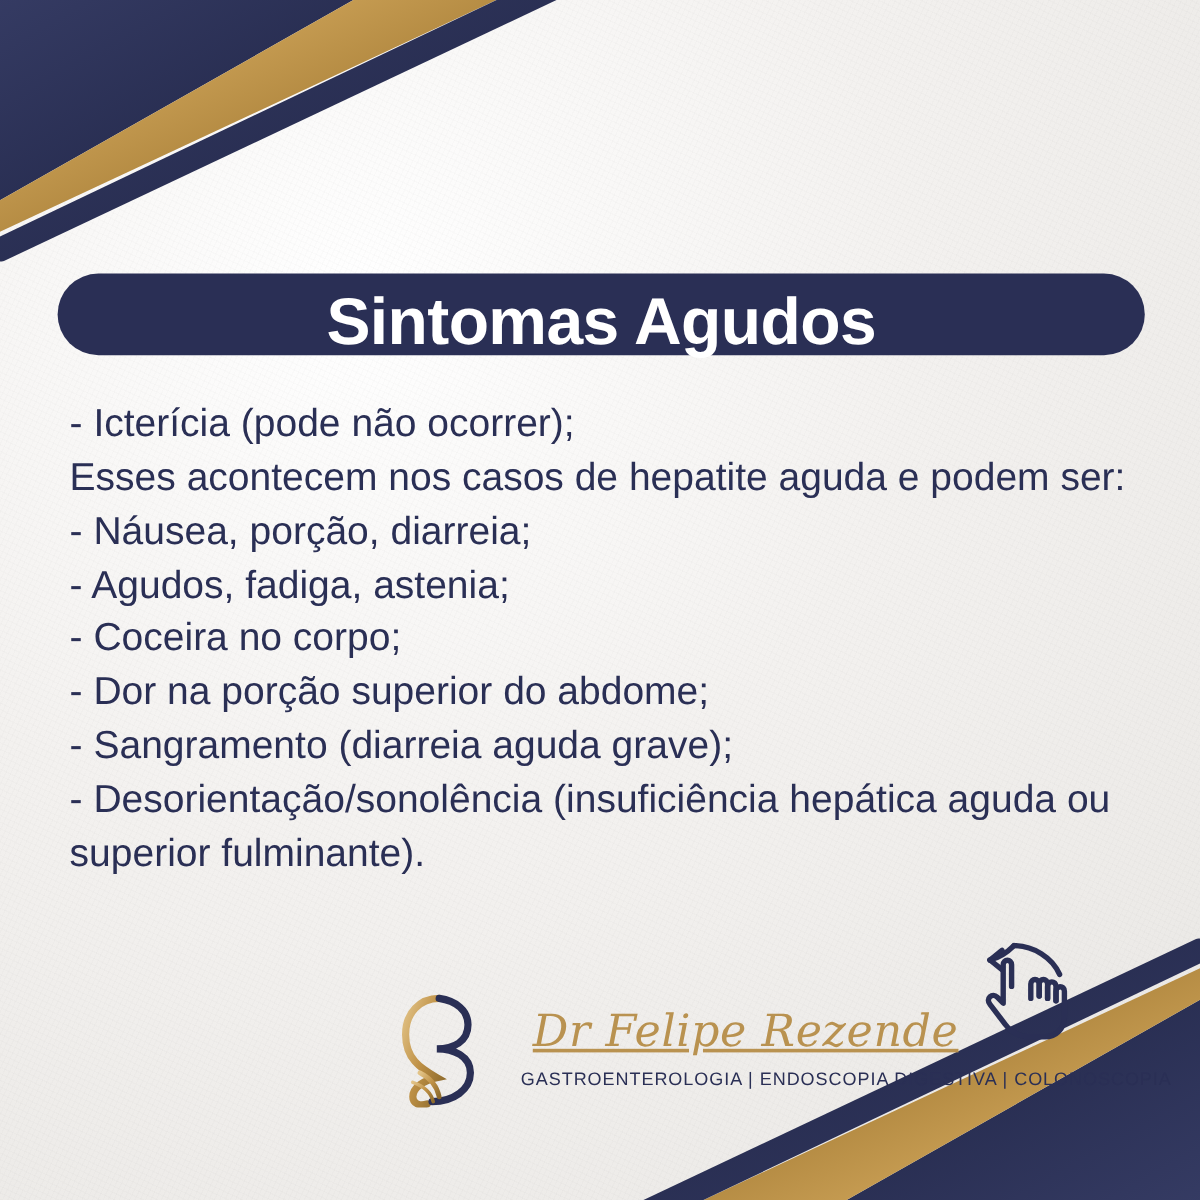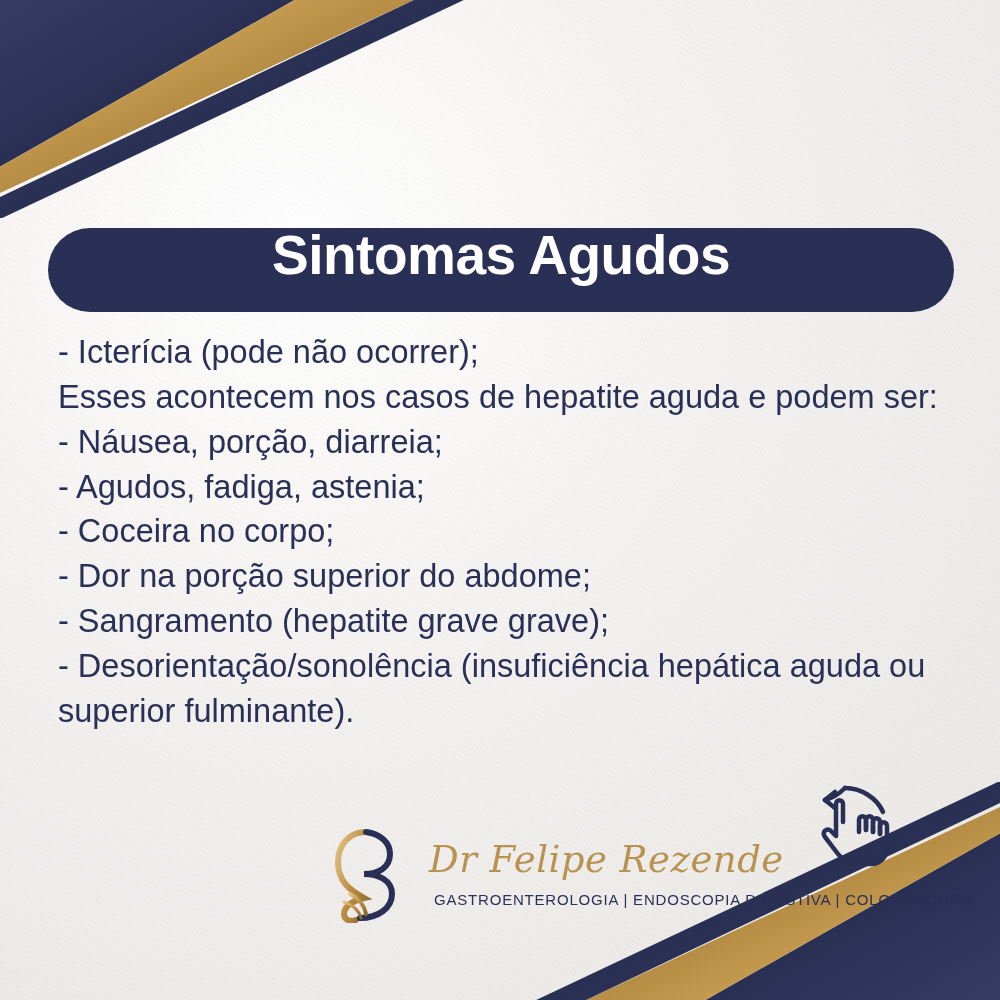--- a/index.html
+++ b/index.html
@@ -48,25 +48,25 @@
     width: 560px;
     height: 220px;
   }
 
   
   .title-bar {
     position: absolute;
     left: 48px;
     top: 228px;
     width: 906px;
-    height: 84px;
+    height: 68px;
     background: #2a2f55;
     border-radius: 42px;
     display: flex;
-    align-items: flex-start;
+    align-items: flex-end;
     justify-content: center;
   }
   .title-text {
     color: #ffffff;
     font-size: 55px;
     font-weight: bold;
     letter-spacing: -0.5px;
     text-align: center;
     line-height: 1;
   }
@@ -99,28 +99,29 @@
   }
   .logo-mark {
     position: absolute;
     left: 0;
     top: 0;
     width: 110px;
     height: 95px;
   }
   .logo-name {
     position: absolute;
-    left: 109px;
+    left: 124px;
     top: 10px;
     font-family: "DejaVu Serif", serif;
     font-style: italic;
     font-size: 37px;
     color: #b99250;
     letter-spacing: 0.5px;
     white-space: nowrap;
+    text-decoration: underline;
   }
   .logo-sub {
     position: absolute;
     left: 114px;
     top: 63px;
     font-size: 15px;
     letter-spacing: 0.8px;
     color: #2a2f55;
     white-space: nowrap;
   }
@@ -180,21 +181,21 @@
     <div class="title-text">Sintomas Agudos</div>
   </div>
 
   <div class="body-block">
     <div class="body-line">- Icterícia (pode não ocorrer);</div>
     <div class="body-line intro">Esses acontecem nos casos de hepatite aguda e podem ser:</div>
     <div class="body-line">- Náusea, porção, diarreia;</div>
     <div class="body-line">- Agudos, fadiga, astenia;</div>
     <div class="body-line">- Coceira no corpo;</div>
     <div class="body-line">- Dor na porção superior do abdome;</div>
-    <div class="body-line">- Sangramento (hepatite grave grave);</div>
+    <div class="body-line">- Sangramento (diarreia aguda grave);</div>
     <div class="body-line">- Desorientação/sonolência (insuficiência hepática aguda ou superior fulminante).</div>
   </div>
 
   <div class="logo">
     <svg class="logo-mark" viewBox="0 0 110 95">
       <defs>
         <linearGradient id="goldMark" x1="0" y1="0" x2="1" y2="1">
           <stop offset="0%" stop-color="#e2c387"></stop>
           <stop offset="50%" stop-color="#c09247"></stop>
           <stop offset="100%" stop-color="#8d6a2c"></stop>

